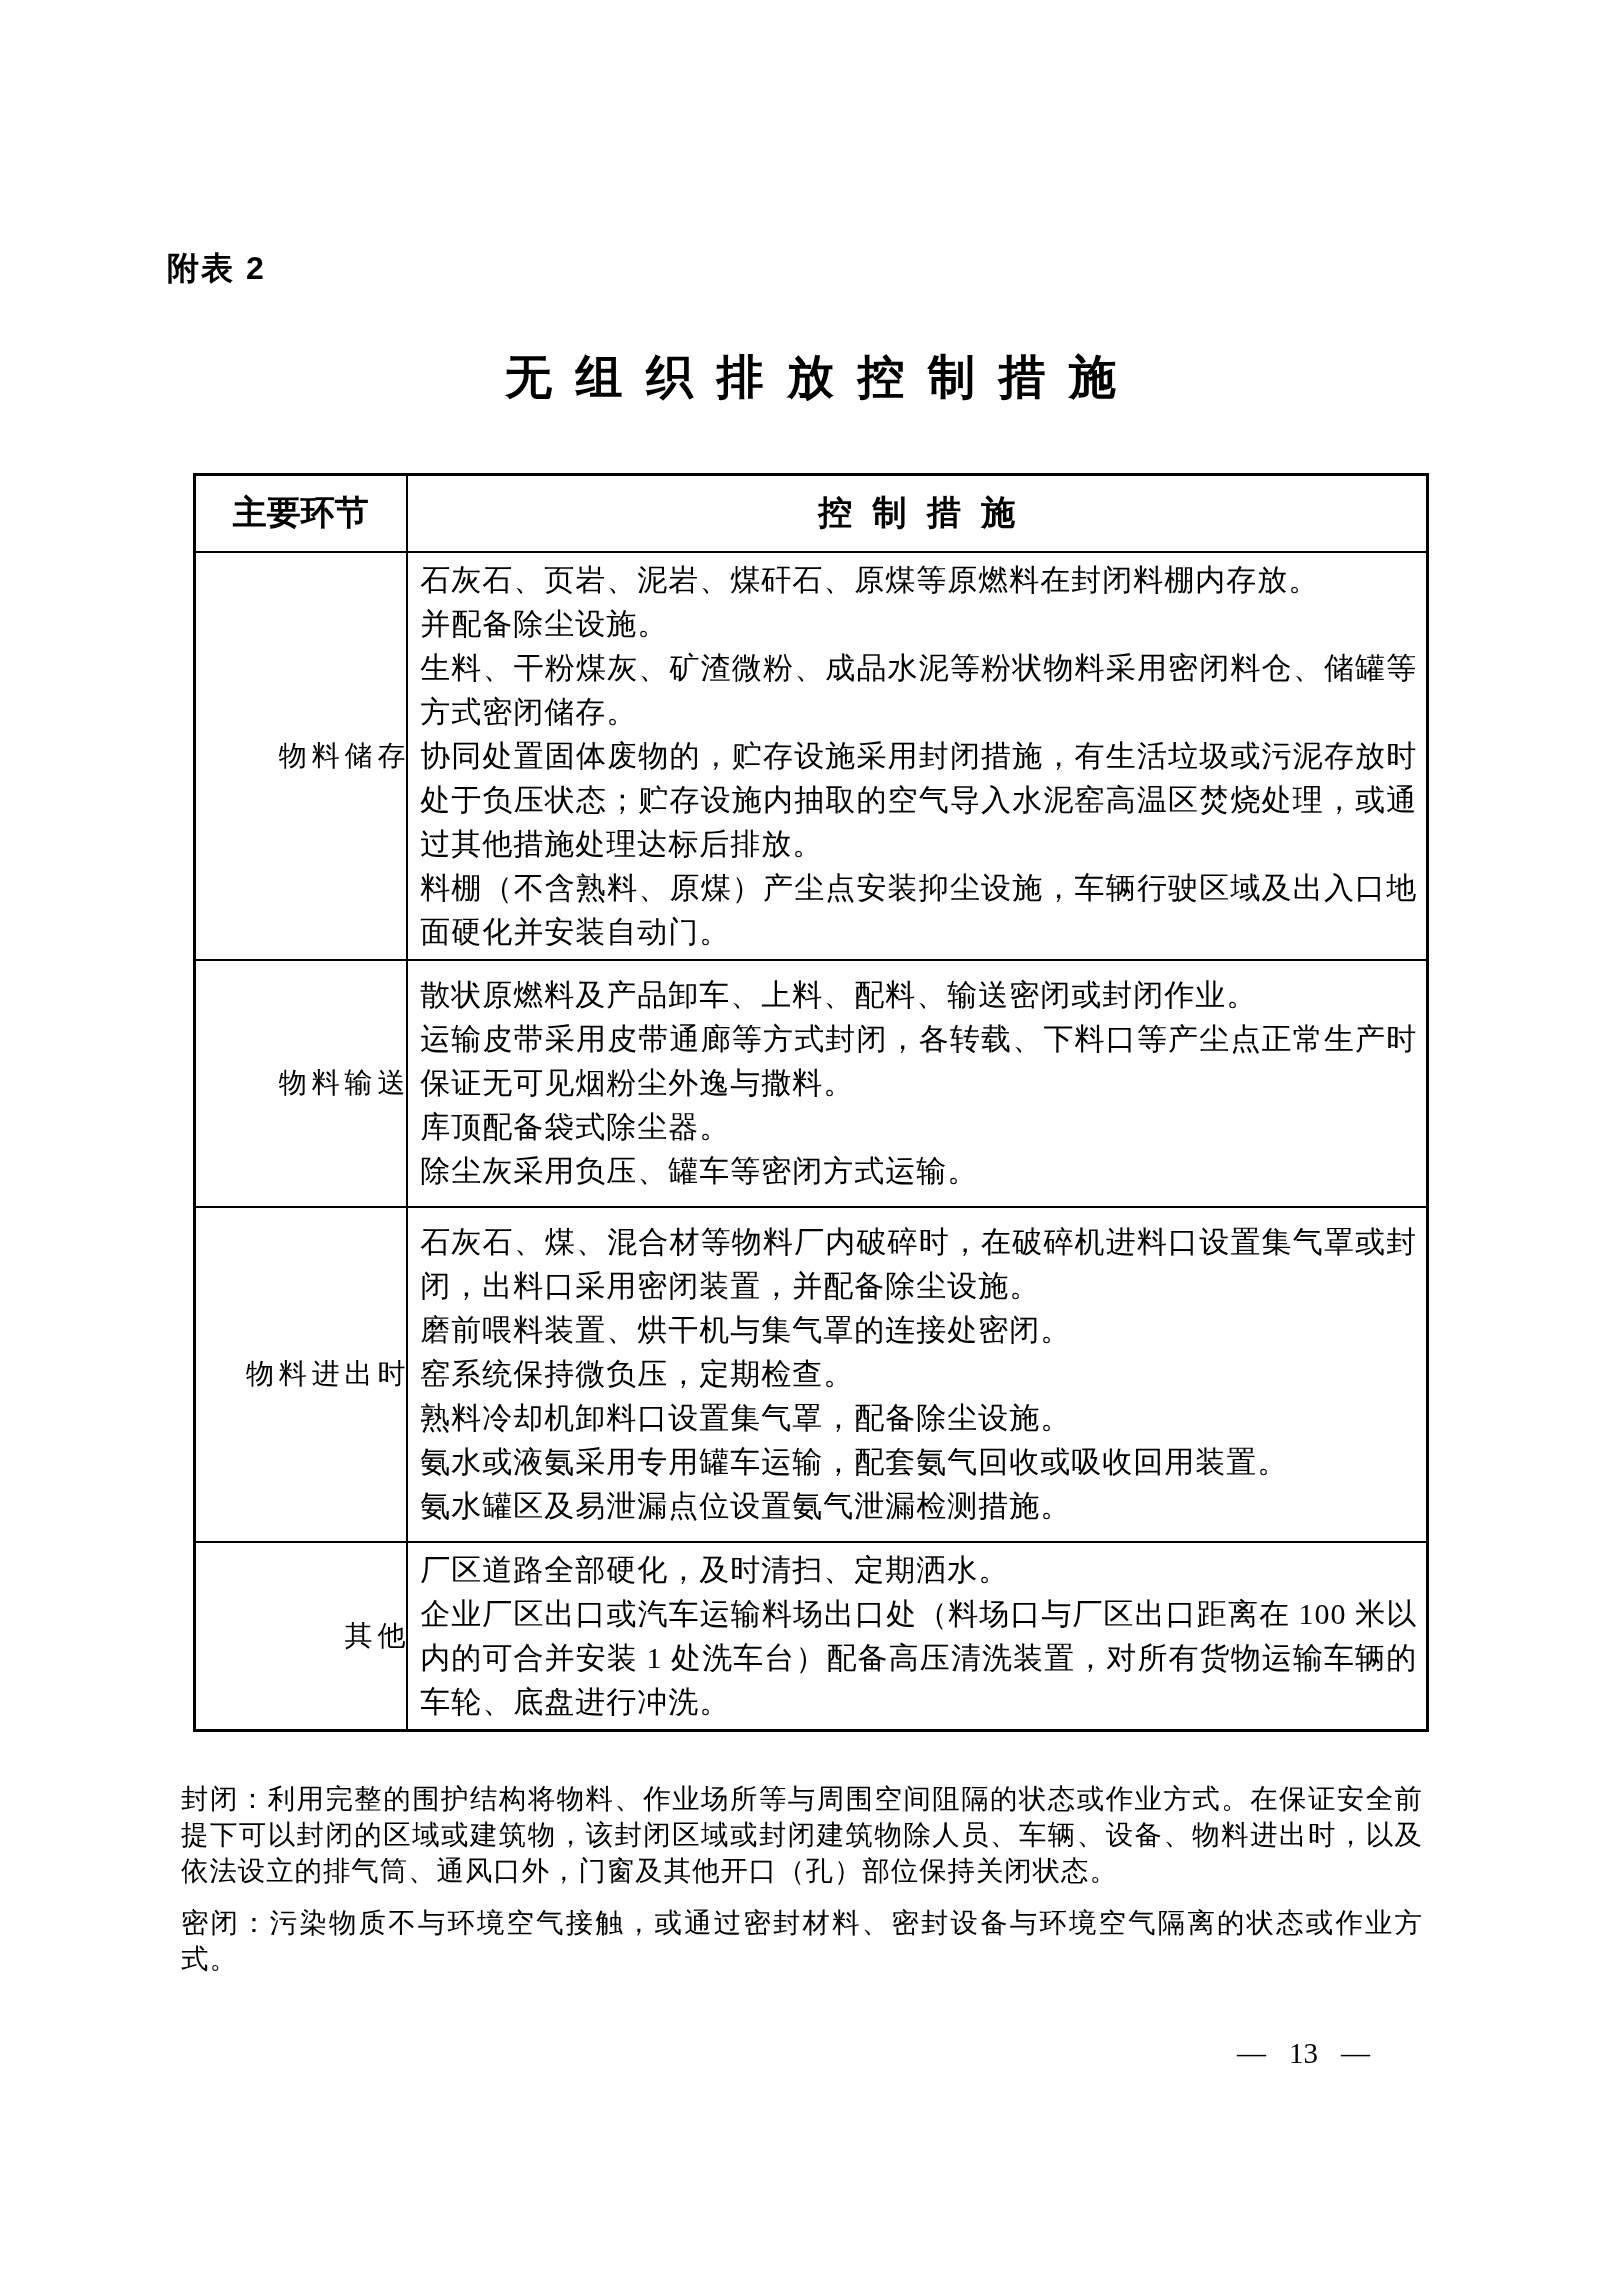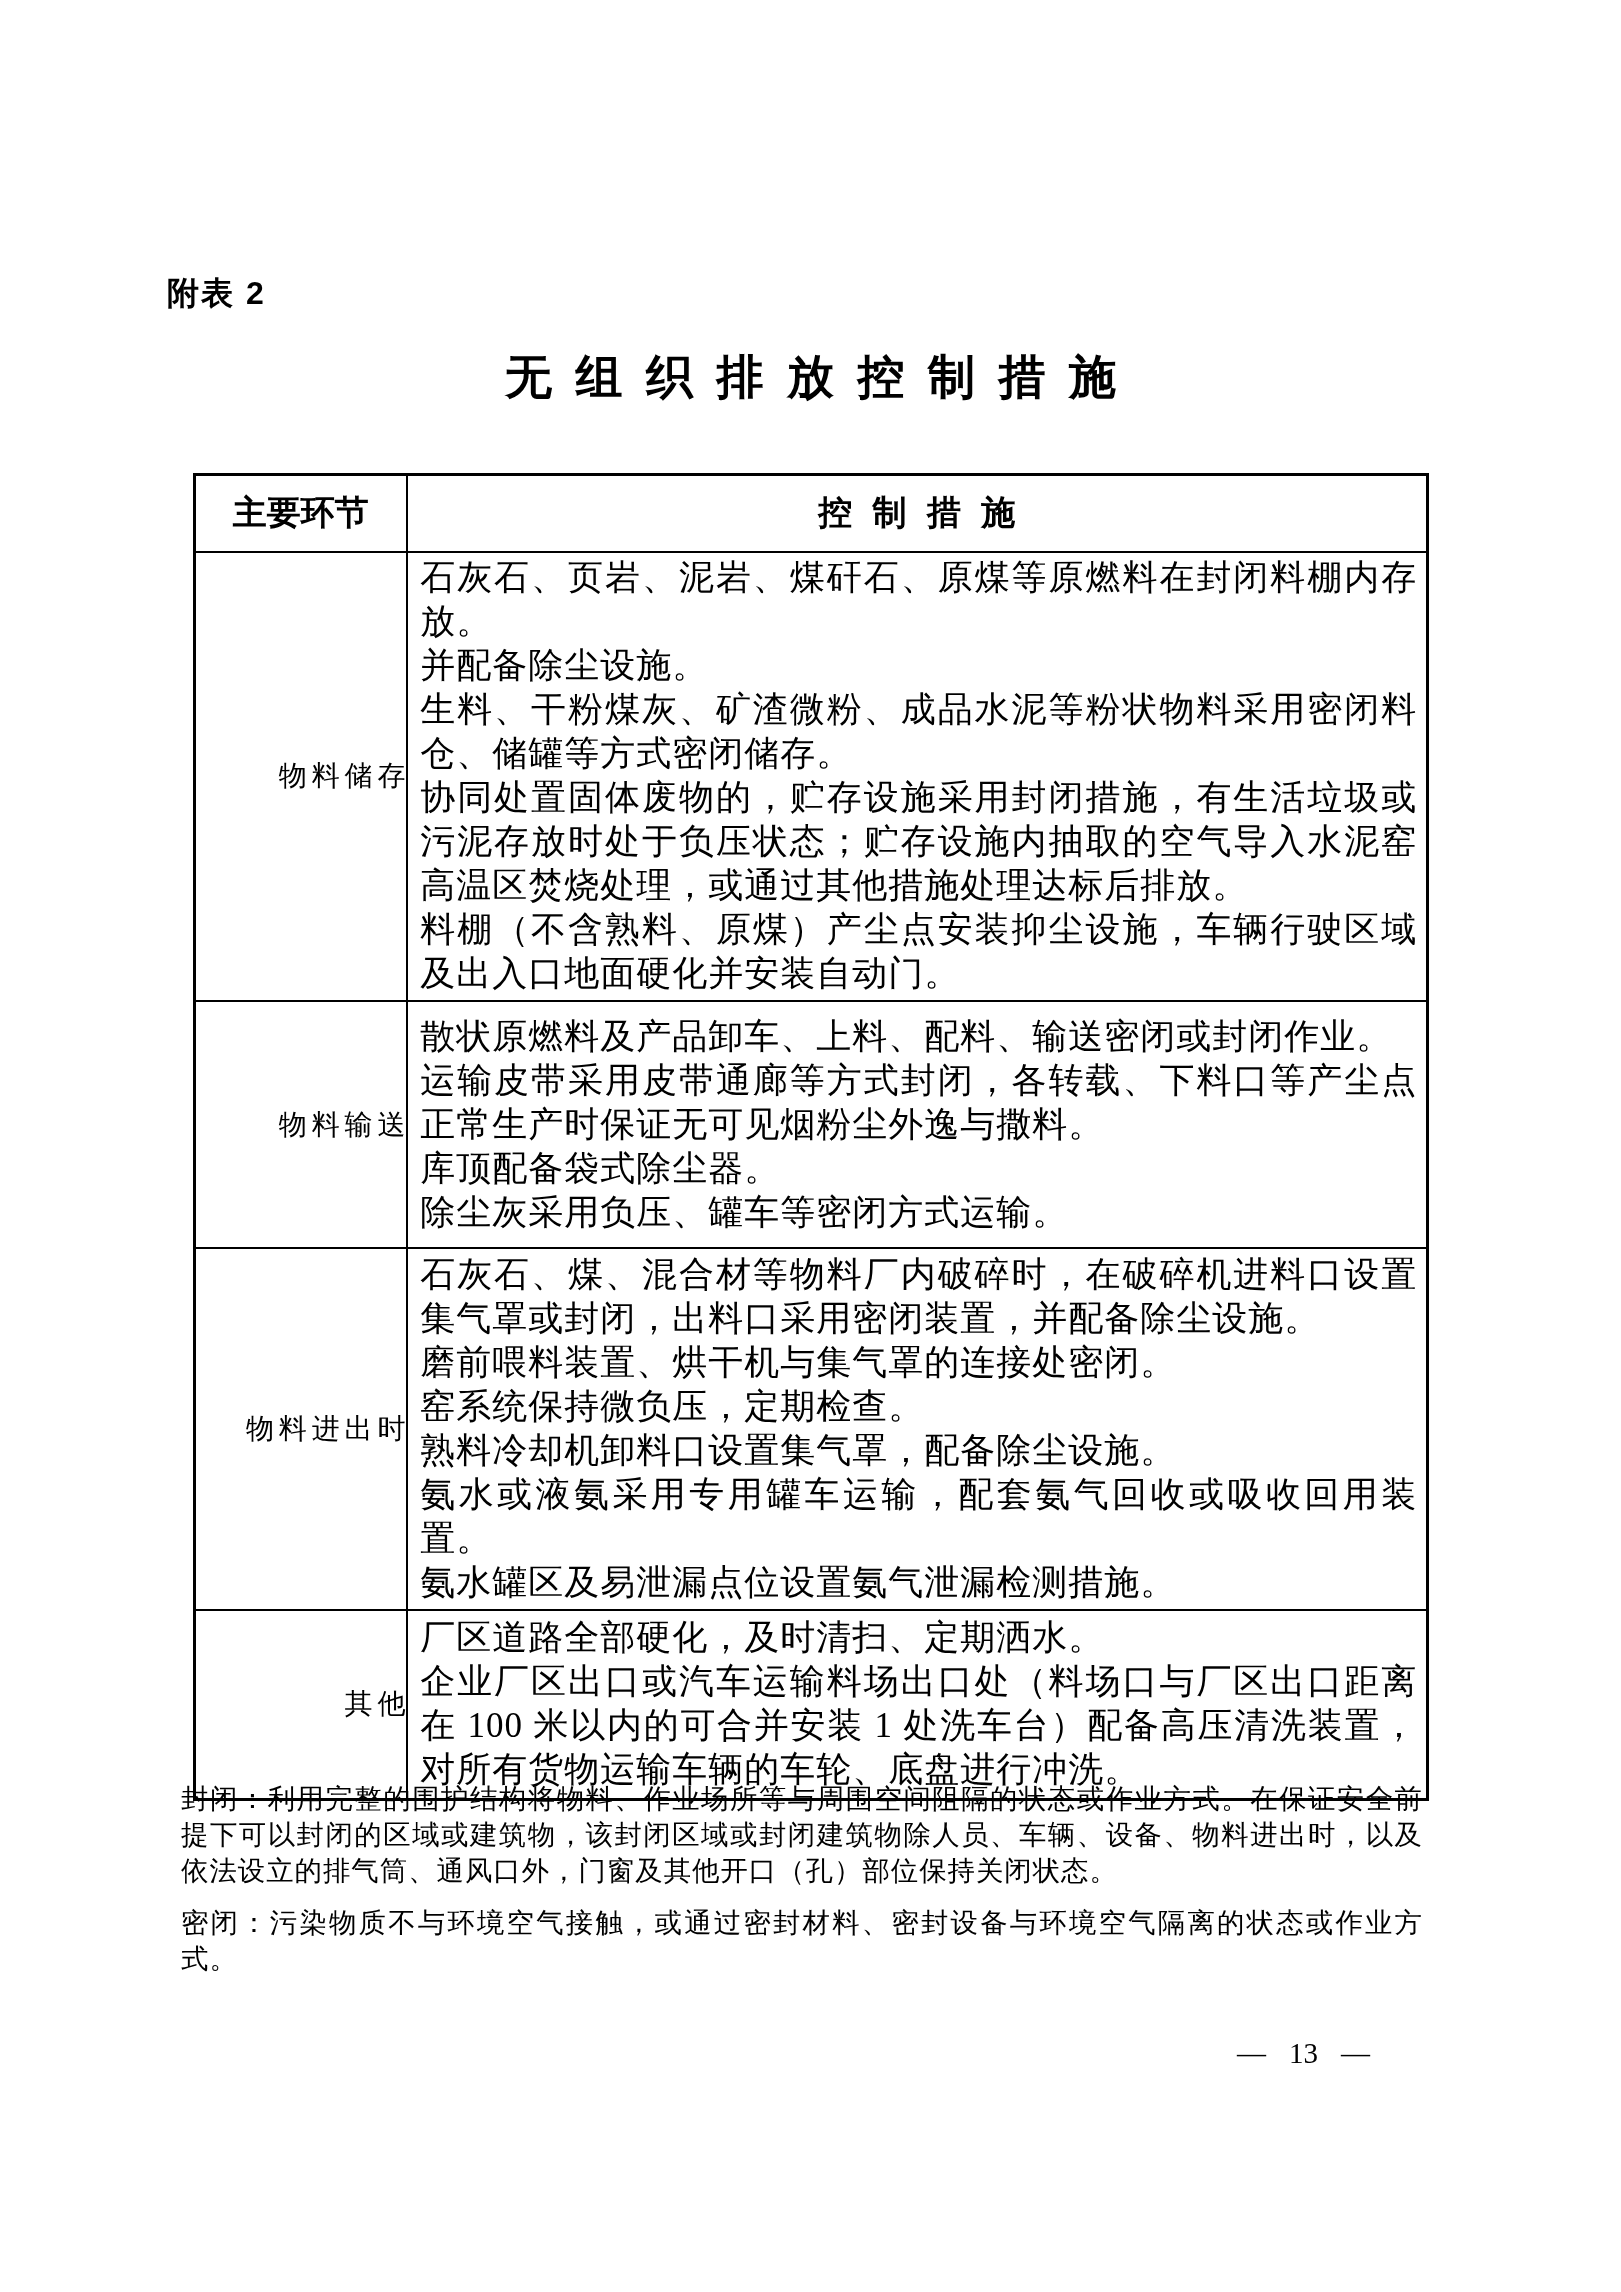--- a/index.html
+++ b/index.html
@@ -15,21 +15,20 @@
     overflow: hidden;
   }
   .appendix-label {
     position: absolute;
     left: 167px;
     top: 247px;
     font-family: "Liberation Sans", sans-serif;
     font-weight: bold;
     font-size: 32px;
     letter-spacing: 2px;
-    margin-top: 25px;
   }
   .doc-title {
     position: absolute;
     top: 346px;
     left: 0;
     width: 100%;
     text-align: center;
     font-family: "Liberation Sans", sans-serif;
     font-weight: bold;
     font-size: 47px;
@@ -67,21 +66,21 @@
   td.stage {
     text-align: right;
     vertical-align: middle;
     font-size: 28px;
     letter-spacing: 4.9px;
   }
   td.stage span { margin-right: -4.9px; }
   td.meas {
     vertical-align: middle;
     padding: 3.9px 8.8px 3.9px 12.7px;
-    font-size: 35px;
+    font-size: 30px;
     letter-spacing: 1px;
     line-height: 44px;
     text-align: justify;
   }
   td.meas p { margin: 0; }
   .footnotes {
     position: absolute;
     left: 165px;
     top: 1765px;
     width: 1274px;

